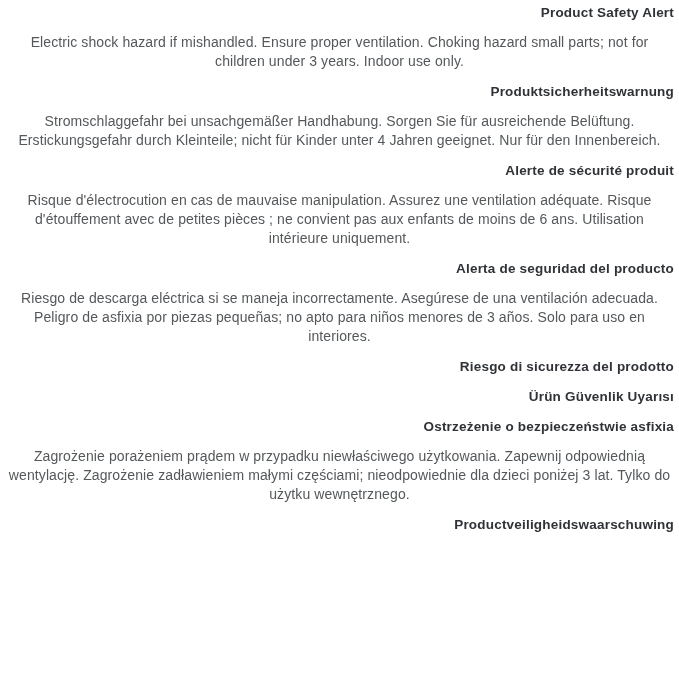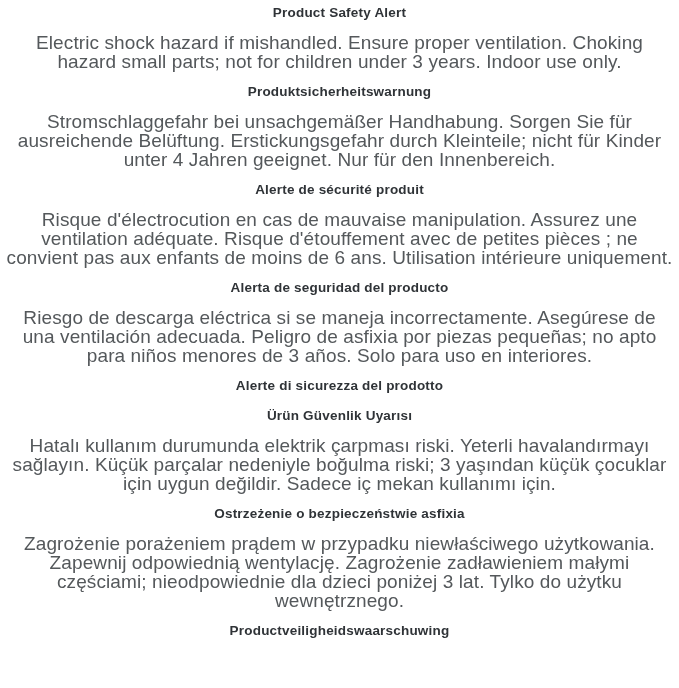--- a/index.html
+++ b/index.html
@@ -18,27 +18,27 @@
     font-family: "Liberation Sans", "DejaVu Sans", sans-serif;
     overflow: hidden;
   }
   .lang-section {
     margin: 0;
   }
   .section-heading {
     font-size: 13.5px;
     font-weight: 700;
     color: #2f3337;
-    text-align: center;
+    text-align: right;
     line-height: 19px;
     margin: 0 0 11px 0;
     letter-spacing: 0.2px;
   }
   .section-body {
-    font-size: 19px;
+    font-size: 14px;
     font-weight: 400;
     color: #54585b;
     text-align: center;
     line-height: 19px;
     margin: 0 0 11px 0;
     letter-spacing: 0.1px;
   }
 </style>
 </head>
 <body>
@@ -59,27 +59,26 @@
     <h2 class="section-heading">Alerte de sécurité produit</h2>
     <p class="section-body">Risque d'électrocution en cas de mauvaise manipulation. Assurez une ventilation adéquate. Risque d'étouffement avec de petites pièces ; ne convient pas aux enfants de moins de 6 ans. Utilisation intérieure uniquement.</p>
   </section>
 
   <section class="lang-section">
     <h2 class="section-heading">Alerta de seguridad del producto</h2>
     <p class="section-body">Riesgo de descarga eléctrica si se maneja incorrectamente. Asegúrese de una ventilación adecuada. Peligro de asfixia por piezas pequeñas; no apto para niños menores de 3 años. Solo para uso en interiores.</p>
   </section>
 
   <section class="lang-section">
-    <h2 class="section-heading">Alerte di sicurezza del prodotto</h2>
+    <h2 class="section-heading">Riesgo di sicurezza del prodotto</h2>
   </section>
 
 
   <section class="lang-section">
     <h2 class="section-heading">Ürün Güvenlik Uyarısı</h2>
-    <p class="section-body">Hatalı kullanım durumunda elektrik çarpması riski. Yeterli havalandırmayı sağlayın. Küçük parçalar nedeniyle boğulma riski; 3 yaşından küçük çocuklar için uygun değildir. Sadece iç mekan kullanımı için.</p>
   </section>
 
   <section class="lang-section">
     <h2 class="section-heading">Ostrzeżenie o bezpieczeństwie asfixia</h2>
     <p class="section-body">Zagrożenie porażeniem prądem w przypadku niewłaściwego użytkowania. Zapewnij odpowiednią wentylację. Zagrożenie zadławieniem małymi częściami; nieodpowiednie dla dzieci poniżej 3 lat. Tylko do użytku wewnętrznego.</p>
   </section>
 
   <section class="lang-section">
     <h2 class="section-heading">Productveiligheidswaarschuwing</h2>
 

